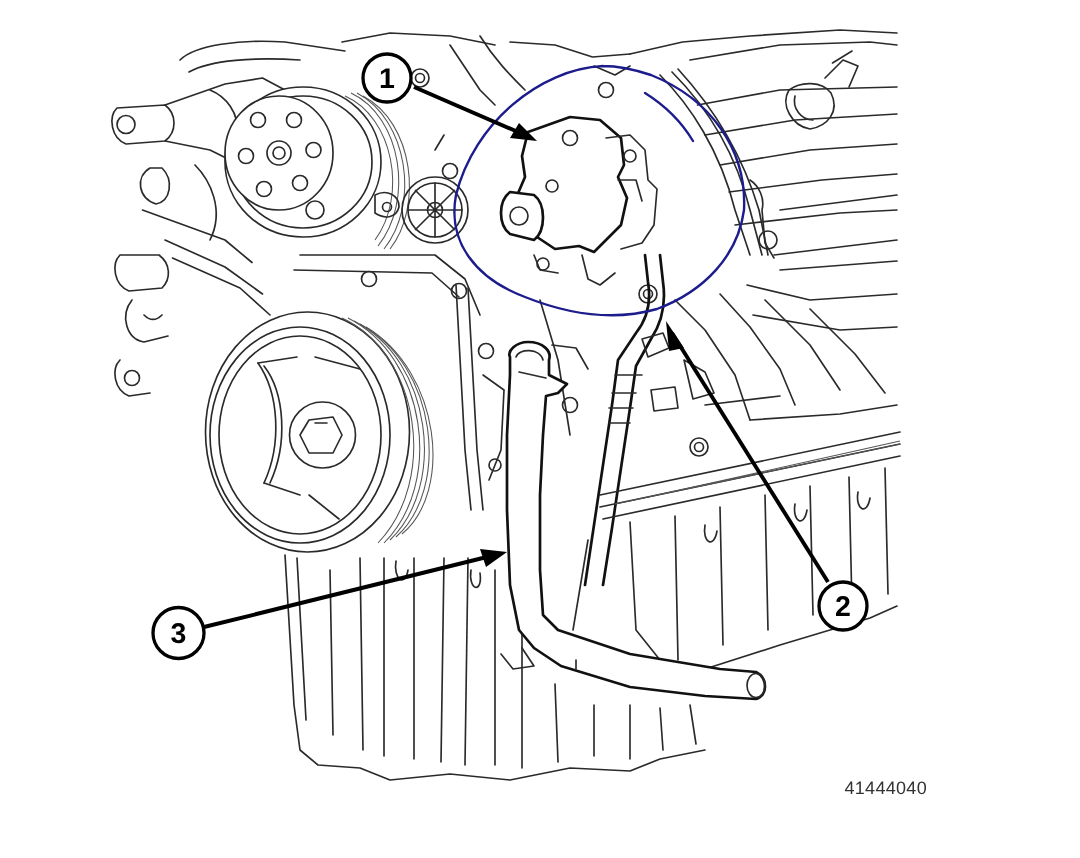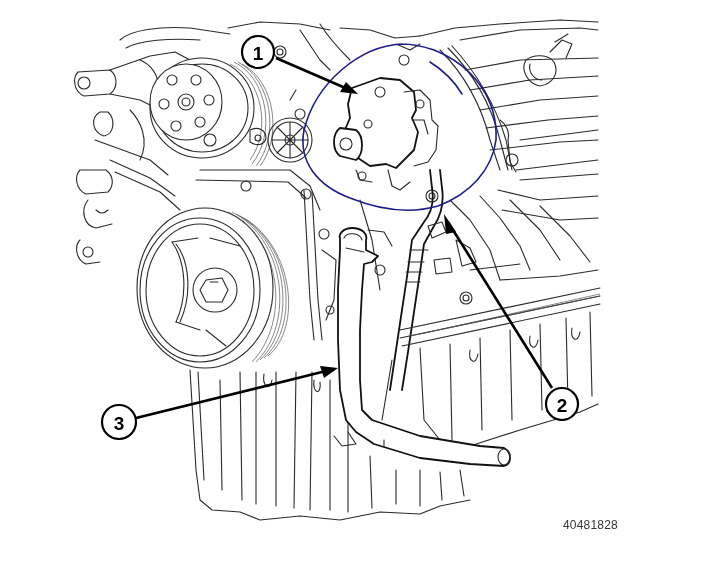--- a/index.html
+++ b/index.html
@@ -243,13 +243,13 @@
   </g>
 
   <g>
     <line class="leader" x1="136" y1="418" x2="330" y2="370"></line>
     <polygon points="338,368 320,366 324,378" fill="#000"></polygon>
     <circle class="callout-circle" cx="119" cy="422" r="17"></circle>
     <text class="callout-text" x="119" y="423">3</text>
   </g>
 </svg>
 
-<div class="fig-id">40481828</div>
+<div class="fig-id">41444040</div>
 
 </body></html>

